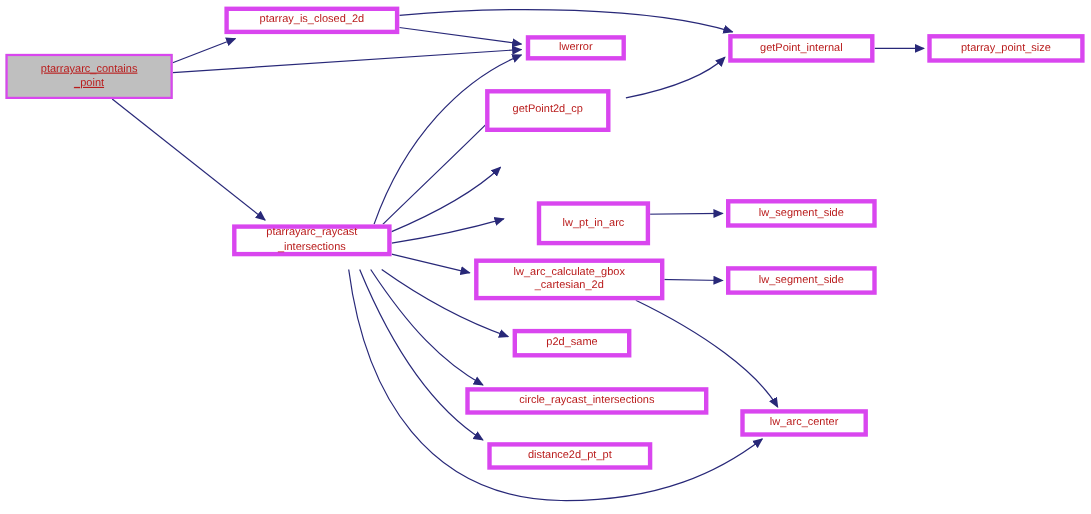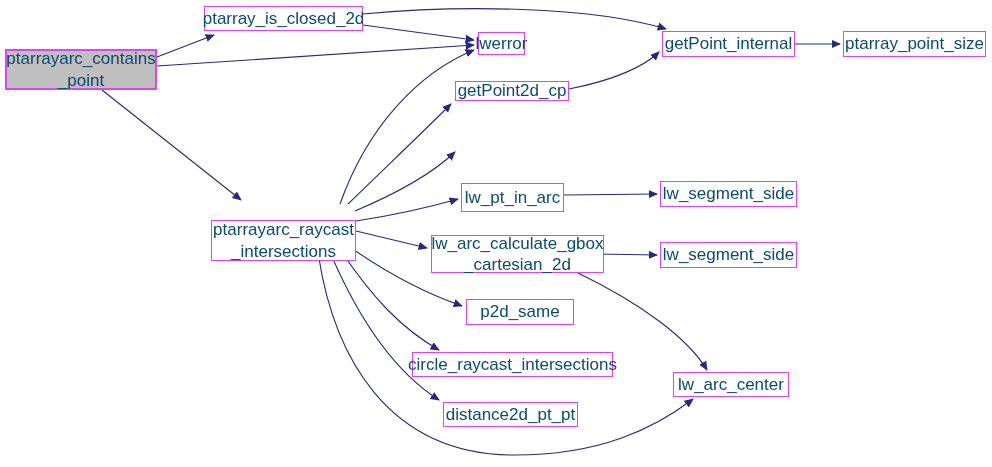--- a/index.html
+++ b/index.html
@@ -24,32 +24,33 @@
     pointer-events: none;
   }
   .node {
     position: absolute;
     box-sizing: border-box;
     display: flex;
     align-items: center;
     justify-content: center;
     text-align: center;
     background: #ffffff;
-    border: 1px solid #d946ef;
-    color: #0c4a6e;
-    font-size: 17px;
+    border: 4px solid #d946ef;
+    color: #b91c1c;
+    font-size: 10px;
     line-height: 1.25;
     white-space: pre-line;
     padding: 0 2px;
     cursor: pointer;
   }
   .node.hl {
     background: #bfbfbf;
     border-width: 2px;
     cursor: default;
+    text-decoration: underline;
   }
 </style>
 </head>
 <body>
 
 <div class="diagram">
 
   <svg class="edge-layer" viewBox="0 0 992 467" xmlns="http://www.w3.org/2000/svg">
     <defs>
       <marker id="arrow" viewBox="0 0 10 10" refX="9" refY="5" markerWidth="8.5" markerHeight="8.5" orient="auto">
@@ -77,42 +78,42 @@
       <path d="M 597,254 L 657,255" marker-end="url(#arrow)"></path>
       <path d="M 578,273 C 640,303 688,338 707,370" marker-end="url(#arrow)"></path>
     </g>
   </svg>
 
   <div class="node hl" style="left:5px; top:49px; width:152px; height:41px">ptarrayarc_contains
 _point</div>
 
   <div class="node" style="left:204px; top:6px; width:159px; height:25px">ptarray_is_closed_2d</div>
 
-  <div class="node" style="left:478px; top:32px; width:47px; height:23px">lwerror</div>
+  <div class="node" style="left:478px; top:32px; width:91px; height:23px">lwerror</div>
 
   <div class="node" style="left:662px; top:31px; width:133px; height:26px">getPoint_internal</div>
 
   <div class="node" style="left:843px; top:31px; width:143px; height:26px">ptarray_point_size</div>
 
-  <div class="node" style="left:455px; top:81px; width:114px; height:20px">getPoint2d_cp</div>
+  <div class="node" style="left:441px; top:81px; width:114px; height:39px">getPoint2d_cp</div>
 
 
-  <div class="node" style="left:461px; top:183px; width:103px; height:29px">lw_pt_in_arc</div>
+  <div class="node" style="left:488px; top:183px; width:103px; height:40px">lw_pt_in_arc</div>
 
   <div class="node" style="left:660px; top:181px; width:137px; height:26px">lw_segment_side</div>
 
-  <div class="node" style="left:211px; top:220px; width:145px; height:41px">ptarrayarc_raycast
+  <div class="node" style="left:211px; top:204px; width:145px; height:29px">ptarrayarc_raycast
 _intersections</div>
 
   <div class="node" style="left:431px; top:235px; width:173px; height:38px">lw_arc_calculate_gbox
 _cartesian_2d</div>
 
   <div class="node" style="left:660px; top:242px; width:137px; height:26px">lw_segment_side</div>
 
   <div class="node" style="left:466px; top:299px; width:108px; height:26px">p2d_same</div>
 
-  <div class="node" style="left:412px; top:352px; width:201px; height:25px">circle_raycast_intersections</div>
+  <div class="node" style="left:423px; top:352px; width:221px; height:25px">circle_raycast_intersections</div>
 
   <div class="node" style="left:673px; top:372px; width:116px; height:25px">lw_arc_center</div>
 
-  <div class="node" style="left:443px; top:402px; width:135px; height:25px">distance2d_pt_pt</div>
+  <div class="node" style="left:443px; top:402px; width:150px; height:25px">distance2d_pt_pt</div>
 
 </div>
 
 </body></html>

